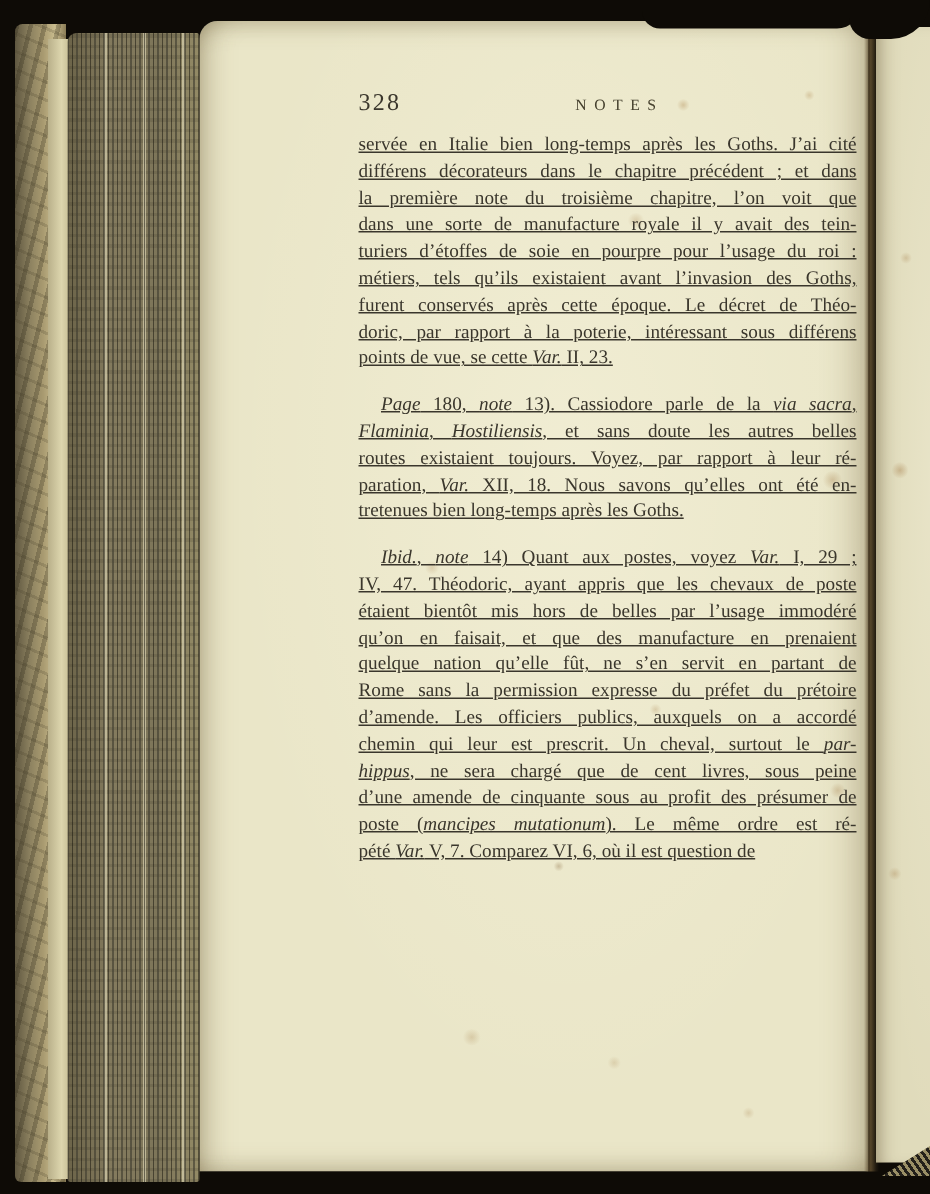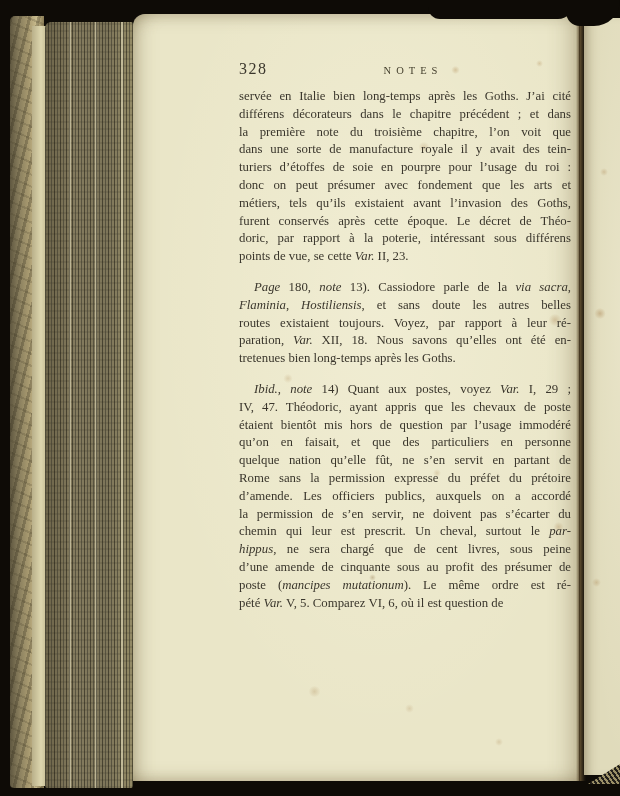--- a/index.html
+++ b/index.html
@@ -65,21 +65,21 @@
   
   .header{position:absolute;left:106px;top:46px;width:332px;height:22px;color:var(--ink,#3a362c);}
   .pagenum{position:absolute;left:0;top:0;font-size:16px;letter-spacing:1.5px;}
   .running-title{display:block;text-align:center;padding-left:16px;padding-top:5px;
     font-size:10.5px;letter-spacing:5px;color:#45402e;}
 
   
   .text-block{position:absolute;left:106px;top:74px;width:332px;
     color:var(--ink,#3a362c);font-size:12.8px;line-height:17.8px;}
   .para+.para{margin-top:13px;}
-  .line{text-align:justify;text-align-last:justify;}
+  .line{text-align:justify;text-align-last:justify;text-decoration:underline;}
   .line.last{text-align-last:left;}
   .line.indent{text-indent:15px;}
   .it{font-style:italic;}
 
   
   .spot{position:absolute;border-radius:50%;pointer-events:none;}
 </style>
 </head>
 <body>
 
@@ -108,47 +108,45 @@
       <span class="running-title">NOTES</span>
     </div>
 
     <div class="text-block">
         <div class="para">
           <div class="line"><span>servée en Italie bien long-temps après les Goths. J’ai cité</span></div>
           <div class="line"><span>différens décorateurs dans le chapitre précédent ; et dans</span></div>
           <div class="line"><span>la première note du troisième chapitre, l’on voit que</span></div>
           <div class="line"><span>dans une sorte de manufacture royale il y avait des tein-</span></div>
           <div class="line"><span>turiers d’étoffes de soie en pourpre pour l’usage du roi :</span></div>
-          <div class="line"><span>donc on peut présumer avec fondement que les arts et</span></div>
           <div class="line"><span>métiers, tels qu’ils existaient avant l’invasion des Goths,</span></div>
           <div class="line"><span>furent conservés après cette époque. Le décret de Théo-</span></div>
           <div class="line"><span>doric, par rapport à la poterie, intéressant sous différens</span></div>
           <div class="line last"><span>points de vue, se cette </span><span class="it">Var.</span><span> II, 23.</span></div>
         </div>
         <div class="para">
           <div class="line indent"><span class="it">Page</span><span> 180, </span><span class="it">note</span><span> 13). Cassiodore parle de la </span><span class="it">via sacra</span><span>,</span></div>
           <div class="line"><span class="it">Flaminia</span><span>, </span><span class="it">Hostiliensis</span><span>, et sans doute les autres belles</span></div>
           <div class="line"><span>routes existaient toujours. Voyez, par rapport à leur ré-</span></div>
           <div class="line"><span>paration, </span><span class="it">Var.</span><span> XII, 18. Nous savons qu’elles ont été en-</span></div>
           <div class="line last"><span>tretenues bien long-temps après les Goths.</span></div>
         </div>
         <div class="para">
           <div class="line indent"><span class="it">Ibid.</span><span>, </span><span class="it">note</span><span> 14) Quant aux postes, voyez </span><span class="it">Var.</span><span> I, 29 ;</span></div>
           <div class="line"><span>IV, 47. Théodoric, ayant appris que les chevaux de poste</span></div>
-          <div class="line"><span>étaient bientôt mis hors de question par l’usage immodéré</span></div>
-          <div class="line"><span>qu’on en faisait, et que des particuliers en personne</span></div>
+          <div class="line"><span>étaient bientôt mis hors de belles par l’usage immodéré</span></div>
+          <div class="line"><span>qu’on en faisait, et que des manufacture en prenaient</span></div>
           <div class="line"><span>quelque nation qu’elle fût, ne s’en servit en partant de</span></div>
           <div class="line"><span>Rome sans la permission expresse du préfet du prétoire</span></div>
           <div class="line"><span>d’amende. Les officiers publics, auxquels on a accordé</span></div>
-          <div class="line"><span>la permission de s’en servir, ne doivent pas s’écarter du</span></div>
           <div class="line"><span>chemin qui leur est prescrit. Un cheval, surtout le </span><span class="it">par-</span></div>
           <div class="line"><span class="it">hippus</span><span>, ne sera chargé que de cent livres, sous peine</span></div>
           <div class="line"><span>d’une amende de cinquante sous au profit des présumer de</span></div>
           <div class="line"><span>poste (</span><span class="it">mancipes mutationum</span><span>). Le même ordre est ré-</span></div>
-          <div class="line last"><span>pété </span><span class="it">Var.</span><span> V, 5. Comparez VI, 6, où il est question de</span></div>
+          <div class="line last"><span>pété </span><span class="it">Var.</span><span> V, 7. Comparez VI, 6, où il est question de</span></div>
         </div>
       </div>
   </div>
 
   <div class="gutter"></div>
   <div class="facing-page">
     <div class="spot" style="left:10px;top:290px;width:12px;height:11px;background:radial-gradient(circle,rgba(150,102,44,.35),rgba(150,102,44,0) 70%);"></div>
     <div class="spot" style="left:16px;top:150px;width:8px;height:8px;background:radial-gradient(circle,rgba(150,102,44,.25),rgba(150,102,44,0) 70%);"></div>
     <div class="spot" style="left:8px;top:560px;width:9px;height:9px;background:radial-gradient(circle,rgba(150,102,44,.25),rgba(150,102,44,0) 70%);"></div>
   </div>

